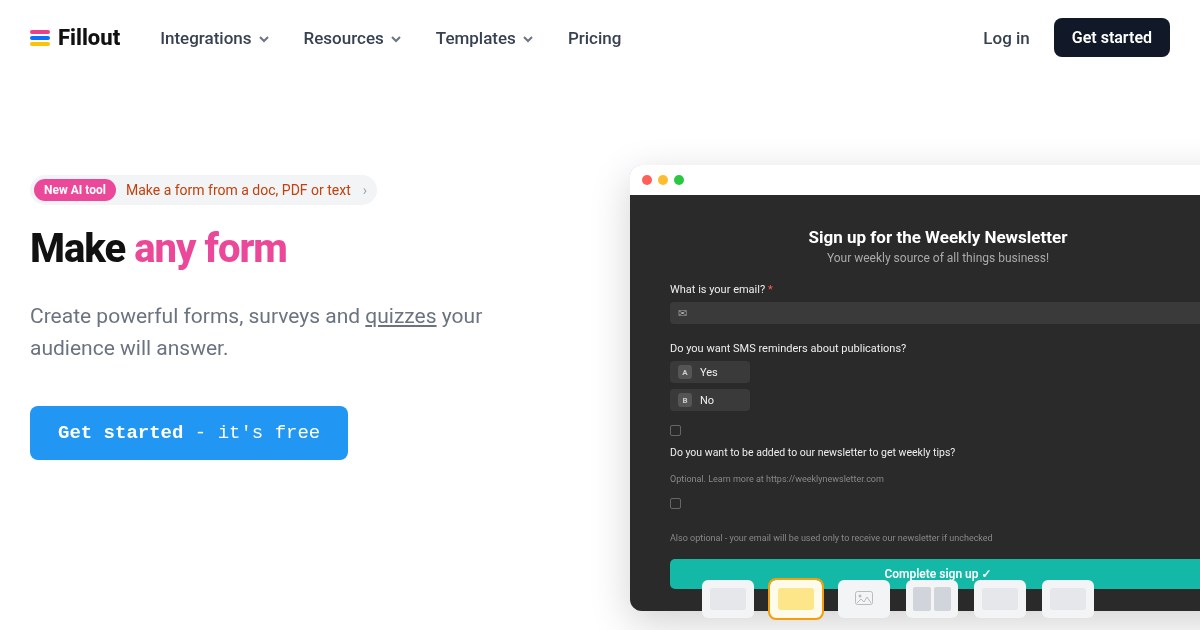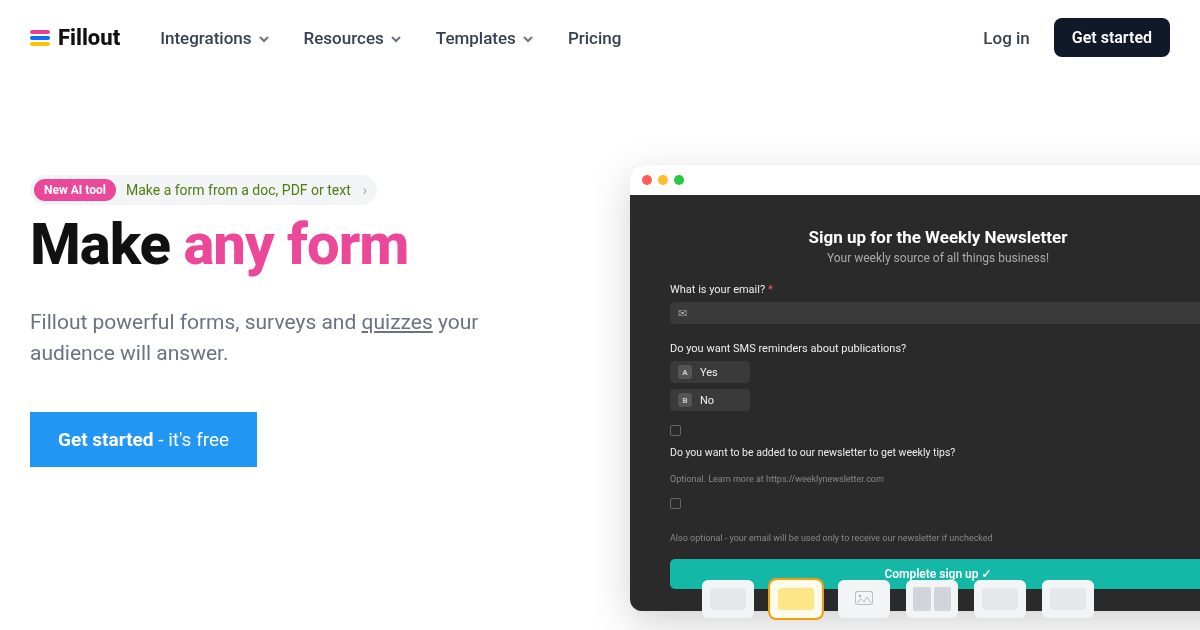--- a/index.html
+++ b/index.html
@@ -105,35 +105,35 @@
   }
   .pill-badge {
     background: #ec4899;
     color: #fff;
     border-radius: 999px;
     font-size: 12px;
     font-weight: 700;
     padding: 4px 10px;
   }
   .pill-text {
-    color: #4d7c0f;
+    color: #c2410c;
     font-size: 14px;
   }
   .pill-chevron {
     color: #9ca3af;
     font-size: 14px;
     margin-left: 2px;
   }
 
   h1.headline {
-    font-size: 58px;
+    font-size: 40px;
     font-weight: 800;
     line-height: 1.1;
     letter-spacing: -1px;
-    margin-top: 8px;
+    margin-top: 22px;
     color: #111;
   }
   h1 .accent { color: #ec4899; }
 
   .subhead {
     margin-top: 30px;
     font-size: 21px;
     color: #6b7280;
     line-height: 1.5;
     max-width: 480px;
@@ -144,22 +144,23 @@
   }
 
   .btn-primary {
     display: inline-block;
     margin-top: 42px;
     background: #2196f3;
     color: #fff;
     font-size: 19px;
     font-weight: 700;
     padding: 16px 28px;
-    border-radius: 0;
+    border-radius: 8px;
     cursor: pointer;
+    font-family: Liberation Mono, monospace;
   }
   .btn-primary .thin { font-weight: 400; }
 
   
   .hero-right {
     flex: 1;
     position: relative;
   }
   .window {
     width: 616px;
@@ -337,21 +338,21 @@
       <span class="pill-badge">New AI tool</span>
       <span class="pill-text">Make a form from a doc, PDF or text</span>
       <span class="pill-chevron">›</span>
     </div>
 
     <h1 class="headline">
       <span>Make </span><span class="accent">any form</span><br>
     </h1>
 
     <p class="subhead">
-      <span>Fillout powerful forms, surveys and </span><a class="link-underline">quizzes</a><span> your audience will answer.</span>
+      <span>Create powerful forms, surveys and </span><a class="link-underline">quizzes</a><span> your audience will answer.</span>
     </p>
 
     <div class="btn-primary">
       <span>Get started</span><span class="thin"> - it's free</span>
     </div>
   </div>
 
   <div class="hero-right">
     <div class="window">
       <div class="titlebar">

